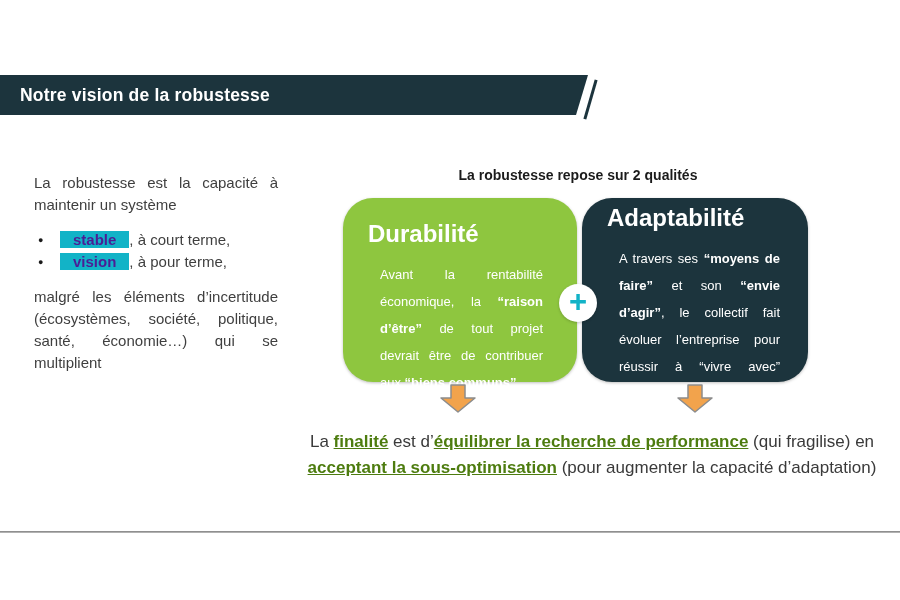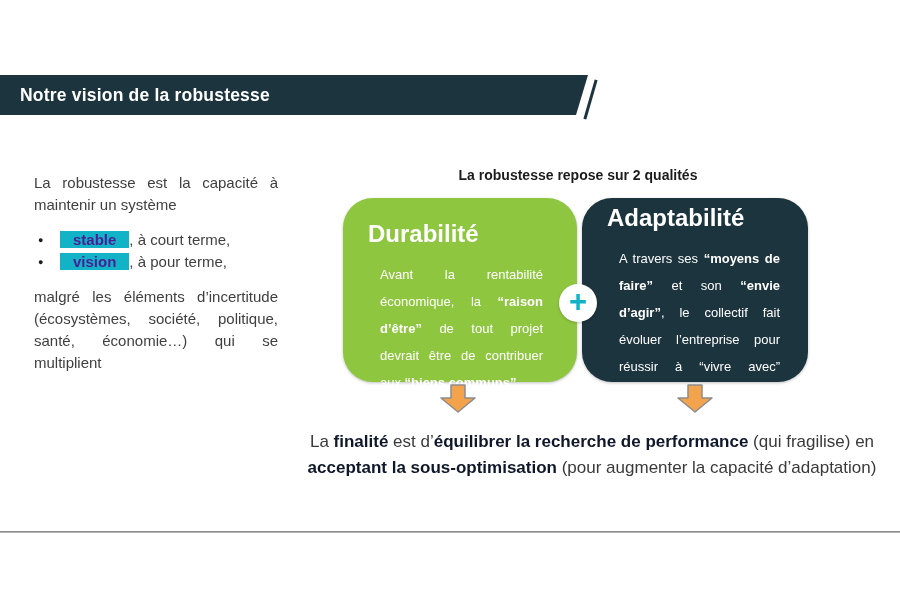--- a/index.html
+++ b/index.html
@@ -44,21 +44,21 @@
     background:#fff;display:flex;align-items:center;justify-content:center;
     box-shadow:0 1px 3px rgba(0,0,0,.2);}
   .plus-glyph{color:var(--cyan,#2bb5c7);font-size:31px;font-weight:bold;line-height:1;margin-top:-3px;}
   
   .arrow{position:absolute;top:384px;width:38px;height:30px;}
   .arrow-1{left:439px;}
   .arrow-2{left:676px;}
   
   .finality{position:absolute;left:242px;top:429px;width:700px;text-align:center;
     font-size:17px;line-height:26px;color:#3a3a3a;}
-  .finality .b{color:#0f172a;}
+  .finality .b{color:#4d7c0f;text-decoration:underline;}
   
   .rule{position:absolute;left:0;top:531px;width:900px;height:2px;
     background:linear-gradient(#7e7e7e,#c2c2c2);}
 </style>
 </head>
 <body style="--dark: #1c343d; --green: #8ec63f; --cyan: #12b3c7; --orange: #f2a34c; --arrow_outline: #8c8c8c;">
 
 <div class="stage">
 
   <div class="banner">

